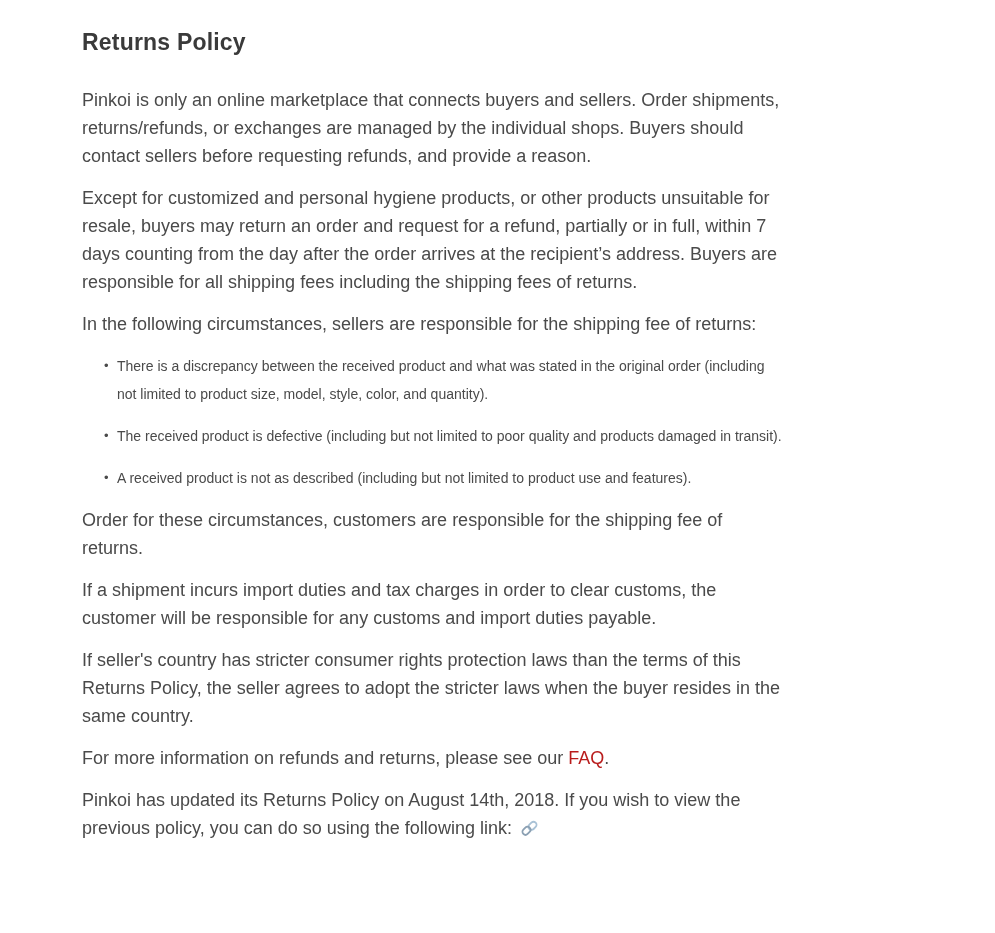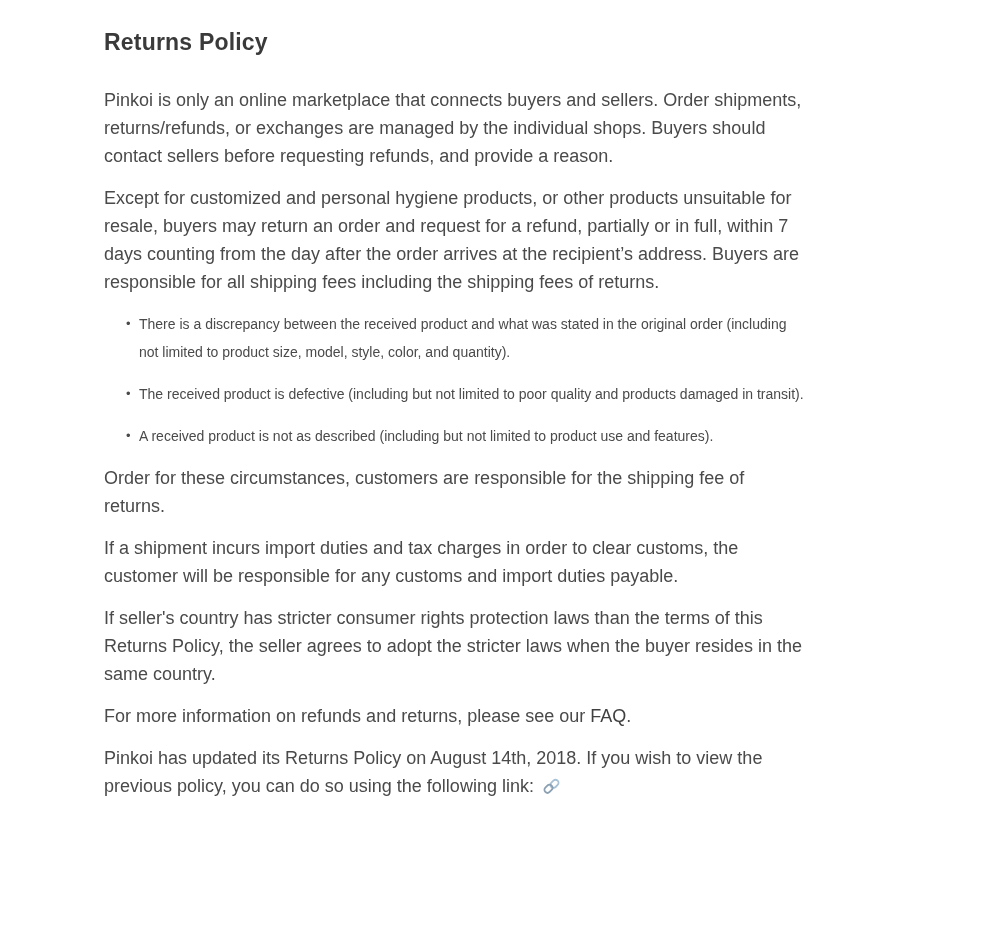--- a/index.html
+++ b/index.html
@@ -4,21 +4,21 @@
 <style>
   * { margin: 0; padding: 0; box-sizing: border-box; }
   html, body {
     width: 995px;
     height: 933px;
     background: #ffffff;
     font-family: "Liberation Sans", "DejaVu Sans", sans-serif;
     overflow: hidden;
   }
   .doc {
-    padding: 28px 0 0 104px;
+    padding: 28px 0 0 82px;
     width: 860px;
   }
   .content { width: 700px; }
   h1.doc-title {
     font-size: 23px;
     font-weight: bold;
     color: #3a3a3a;
     letter-spacing: 0.2px;
     margin: 0 0 30px 0;
     line-height: 28px;
@@ -43,21 +43,21 @@
   }
   ul.case-list li::before {
     content: "\2022";
     position: absolute;
     left: -13px;
     top: 0;
     color: #4a4a4a;
     font-size: 13px;
   }
   a.text-link {
-    color: #404040;
+    color: #b91c1c;
     text-decoration: none;
     cursor: pointer;
     text-align: right;
   }
   .link-icon {
     display: inline-block;
     vertical-align: -3px;
     margin-left: 4px;
     cursor: pointer;
     line-height: 0;
@@ -68,20 +68,21 @@
 
 <div class="doc">
   <div class="content">
 
     <h1 class="doc-title">Returns Policy</h1>
 
     <p class="para">Pinkoi is only an online marketplace that connects buyers and sellers. Order shipments, returns/refunds, or exchanges are managed by the individual shops. Buyers should contact sellers before requesting refunds, and provide a reason.</p>
 
     <p class="para">Except for customized and personal hygiene products, or other products unsuitable for resale, buyers may return an order and request for a refund, partially or in full, within 7 days counting from the day after the order arrives at the recipient’s address. Buyers are responsible for all shipping fees including the shipping fees of returns.</p>
 
+    <p class="para">In the following circumstances, sellers are responsible for the shipping fee of returns:</p>
 
     <ul class="case-list">
       <li>There is a discrepancy between the received product and what was stated in the original order (including not limited to product size, model, style, color, and quantity).</li>
       <li>The received product is defective (including but not limited to poor quality and products damaged in transit).</li>
       <li>A received product is not as described (including but not limited to product use and features).</li>
     </ul>
 
     <p class="para">Order for these circumstances, customers are responsible for the shipping fee of returns.</p>
 
     <p class="para">If a shipment incurs import duties and tax charges in order to clear customs, the customer will be responsible for any customs and import duties payable.</p>

